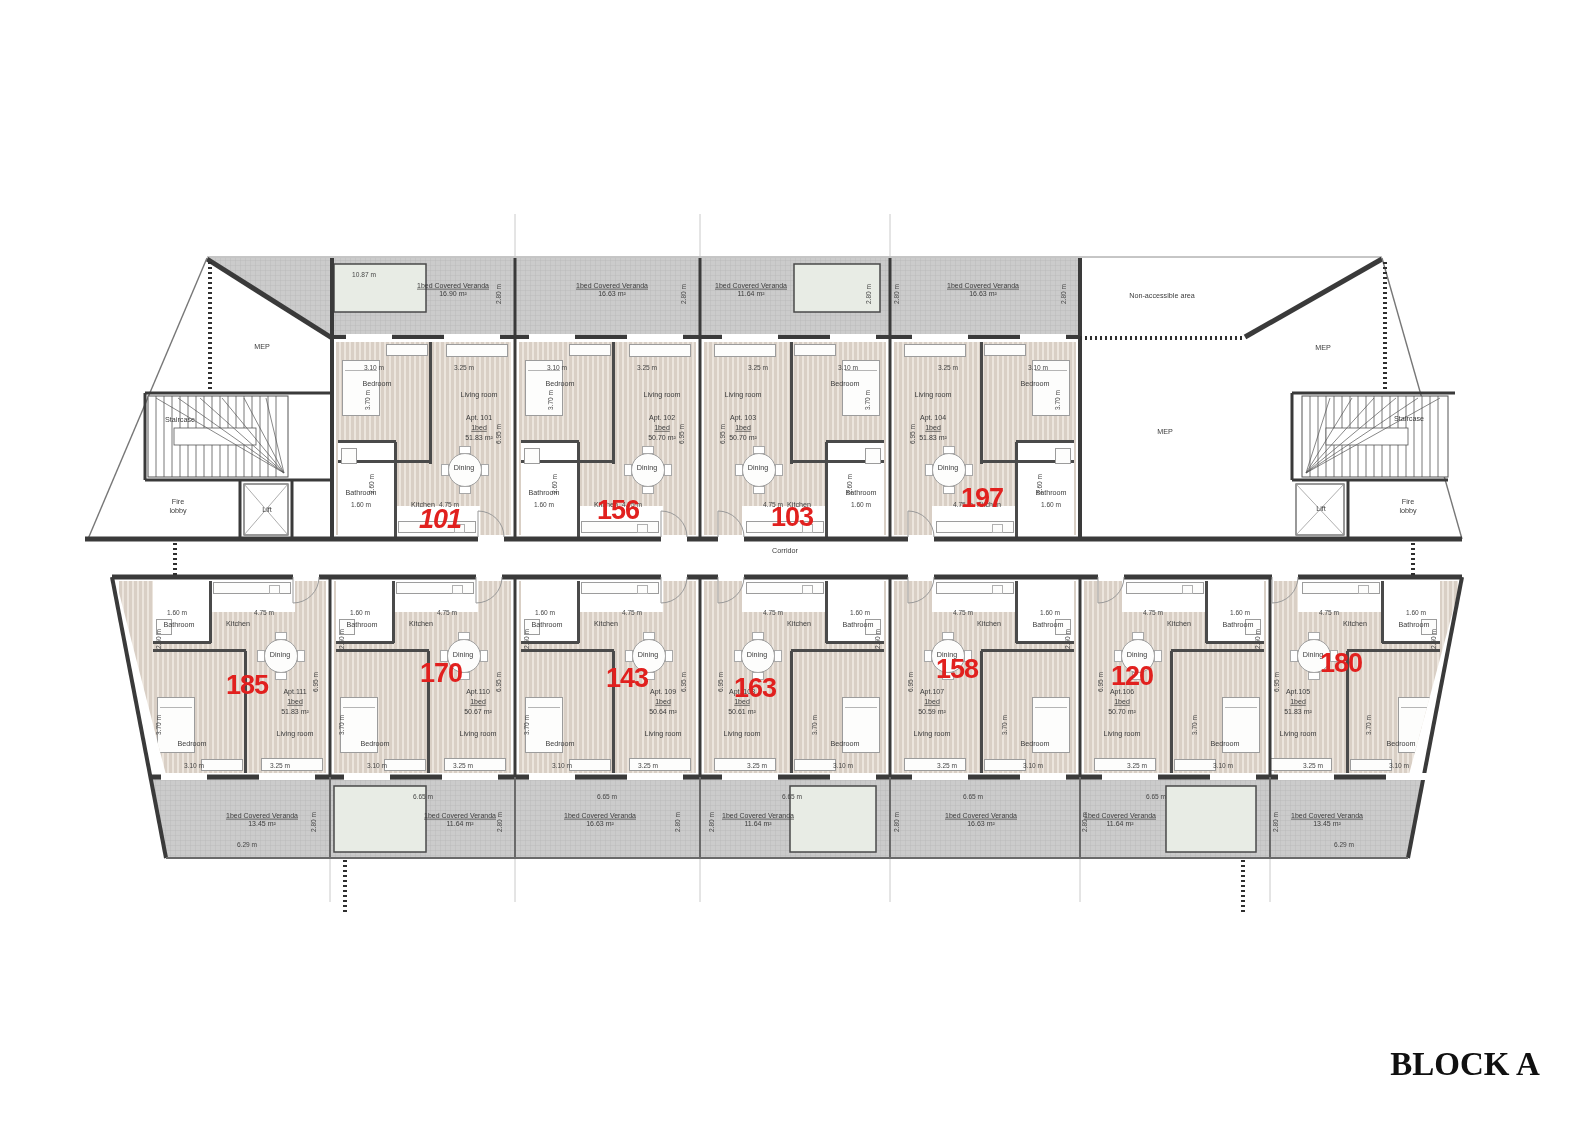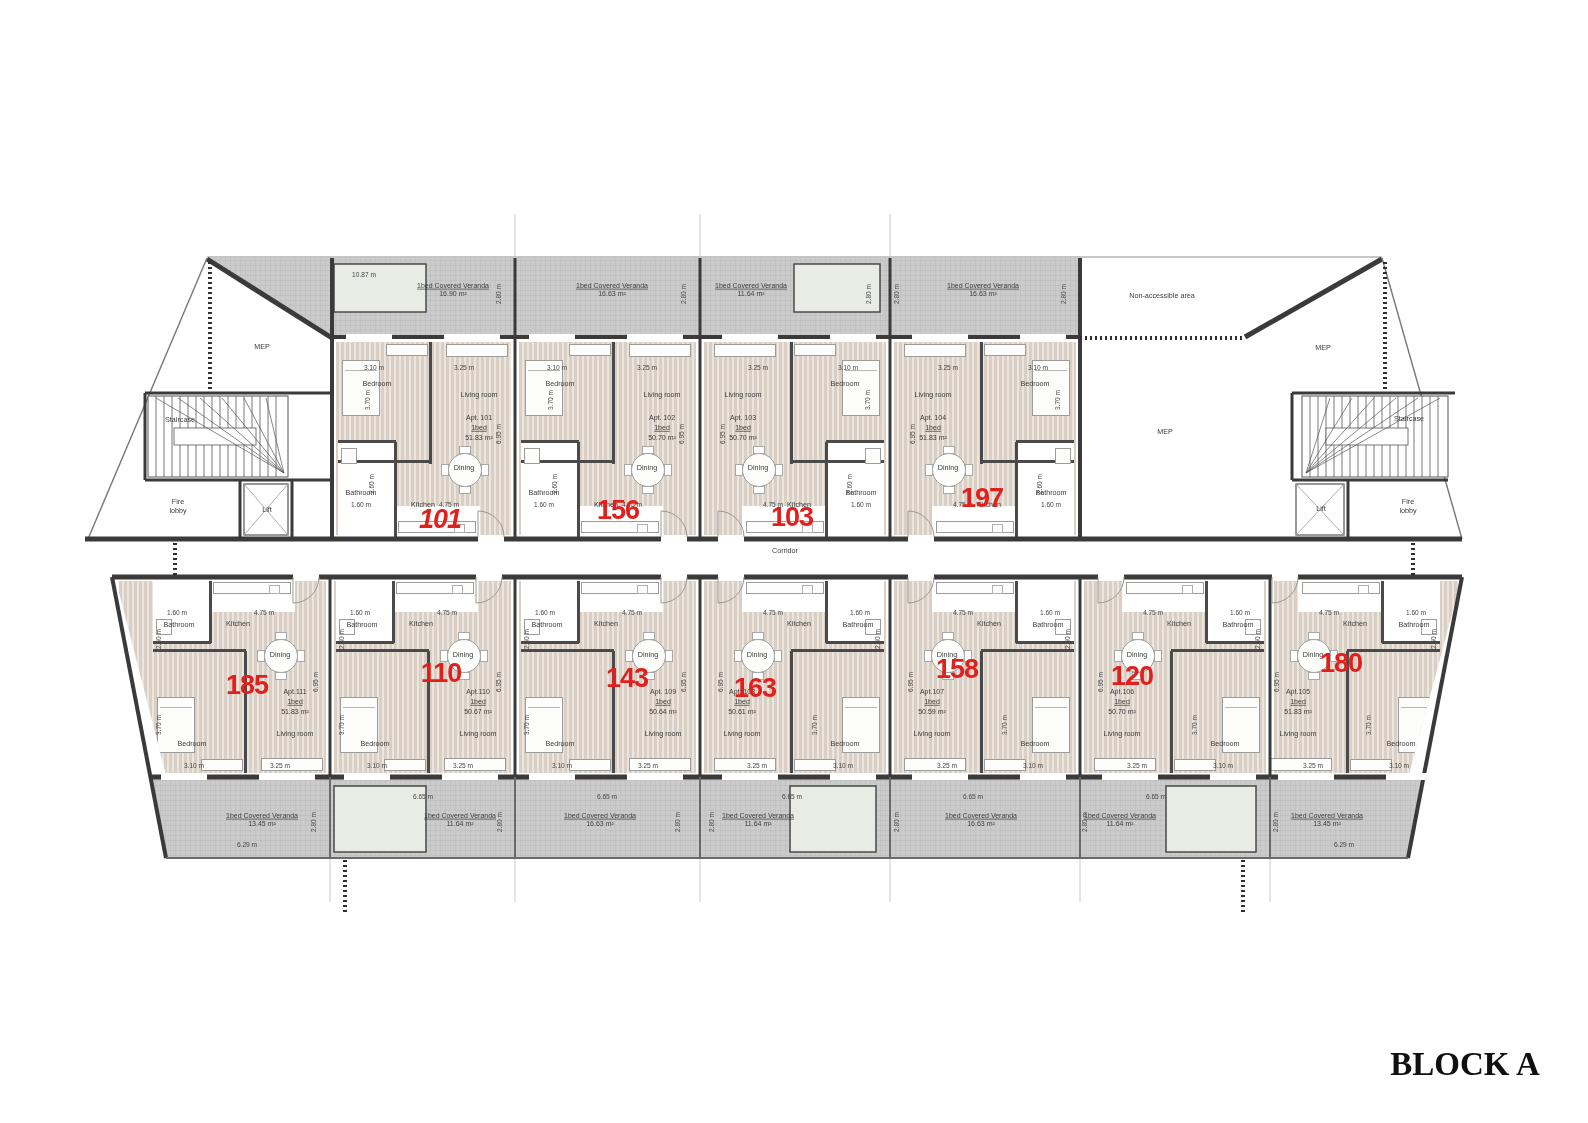--- a/index.html
+++ b/index.html
@@ -575,21 +575,21 @@
     <div class="lbl room" style="left: 463px; top: 655px;">Dining</div>
     <div class="lbl dim" style="left: 499px; top: 682px; --r: -90deg;">6.95 m</div>
     <div class="lbl apt" style="left: 478px; top: 692px;">Apt.110</div>
     <div class="lbl apt u" style="left: 478px; top: 702px;">1bed</div>
     <div class="lbl apt" style="left: 478px; top: 712px;">50.67 m²</div>
     <div class="lbl dim" style="left: 342px; top: 725px; --r: -90deg;">3.70 m</div>
     <div class="lbl room" style="left: 375px; top: 744px;">Bedroom</div>
     <div class="lbl dim" style="left: 377px; top: 766px;">3.10 m</div>
     <div class="lbl room" style="left: 478px; top: 734px;">Living room</div>
     <div class="lbl dim" style="left: 463px; top: 766px;">3.25 m</div>
-    <div class="lbl num" style="left: 441px; top: 674px;">110</div>
+    <div class="lbl num" style="left: 441px; top: 674px;">170</div>
     <div class="unit" style="left: 115px; top: 577px; width: 215px; height: 200px; clip-path: polygon(0px 0px, 100% 0px, 100% 100%, 24% 100%);">
       <div class="floor"></div>
       <div class="wz" style="left: 38px; top: 4px; width: 58px; height: 62px;"></div>
       <div class="wz" style="left: 96px; top: 4px; width: 84px; height: 31px;"></div>
       <div class="pt" style="left: 94px; top: 4px; width: 3px; height: 62px;"></div>
       <div class="pt" style="left: 38px; top: 64px; width: 58px; height: 3px;"></div>
       <div class="pt" style="left: 129px; top: 74px; width: 3px; height: 122px;"></div>
       <div class="pt" style="left: 38px; top: 72px; width: 93px; height: 3px;"></div>
       <div class="fur bed" style="left: 42px; top: 120px; width: 38px; height: 56px;"></div>
       <div class="fur " style="left: 86px; top: 182px; width: 42px; height: 12px;"></div>

